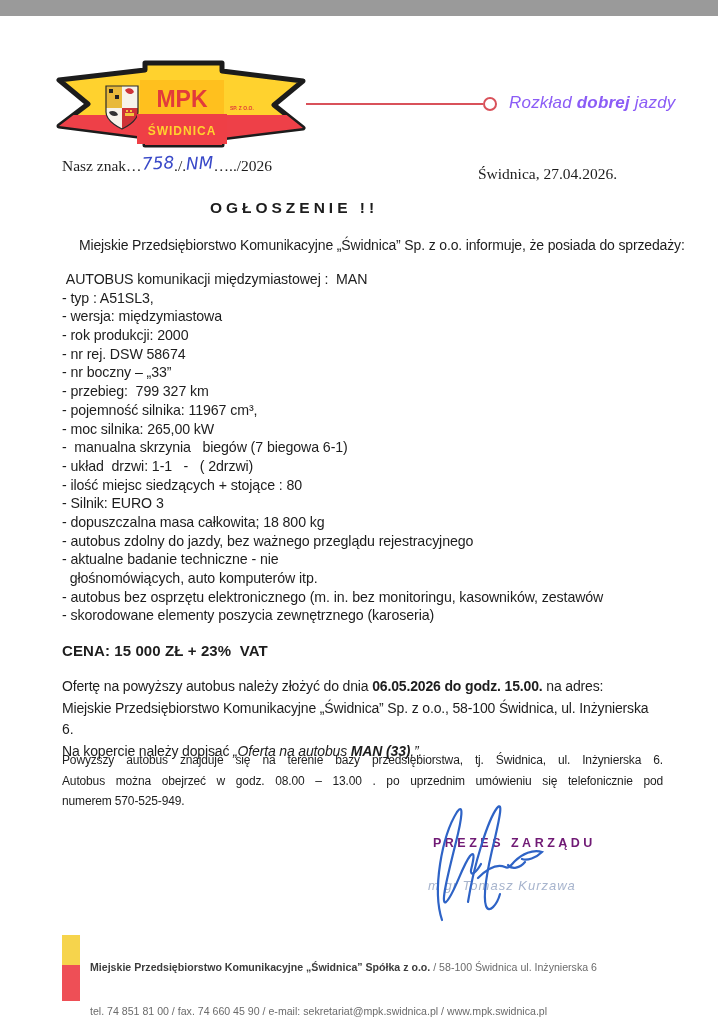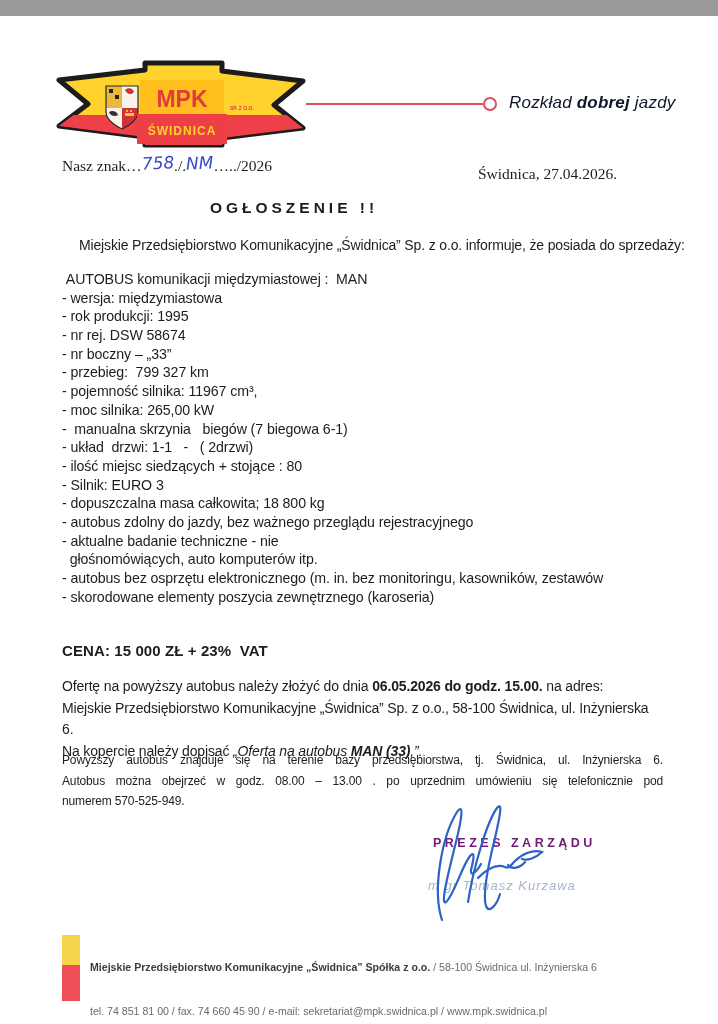--- a/index.html
+++ b/index.html
@@ -79,34 +79,35 @@
       <rect x="88" y="22" width="84" height="34" fill="#ffc01e"></rect>
       <rect x="85" y="56" width="90" height="30" fill="#ef3f46"></rect>
       <text x="130" y="49" text-anchor="middle" font-family="Liberation Sans, sans-serif" font-weight="bold" font-size="23" fill="#e23b3b">MPK</text>
       <text x="130" y="77" text-anchor="middle" font-family="Liberation Sans, sans-serif" font-weight="bold" font-size="12" letter-spacing="1" fill="#ffd22e">ŚWIDNICA</text>
       <text x="178" y="52" font-family="Liberation Sans, sans-serif" font-weight="bold" font-size="5" fill="#e23b3b">SP. Z O.O.</text>
     </svg>
   </div>
 
   <div class="connector" style="background:#d9515a"></div>
   <div class="tag-circle" style="border:2.5px solid #d9515a"></div>
-  <div class="tagline" style="color:#0f172a"><span>Rozkład </span><b>dobrej</b><span> jazdy</span></div>
+  <div class="tagline" style="color:#8b5cf6"><span>Rozkład </span><b>dobrej</b><span> jazdy</span></div>
 
   <div class="ref"><span>Nasz znak…</span><span class="hand" style="color:#3949c8">758</span><span>./.</span><span class="hand" style="color:#3949c8">NM</span><span>…../2026</span></div>
 
   <div class="date">Świdnica, 27.04.2026.</div>
 
   <div class="title">OGŁOSZENIE !!</div>
 
   <div class="intro">Miejskie Przedsiębiorstwo Komunikacyjne „Świdnica” Sp.  z o.o. informuje, że posiada do sprzedaży:</div>
 
   <div class="specs">
     <div class="spec-line"> AUTOBUS komunikacji międzymiastowej :  MAN</div>
+    <div class="spec-line">- typ : A51SL3,</div>
     <div class="spec-line">- wersja: międzymiastowa</div>
-    <div class="spec-line">- rok produkcji: 1995</div>
+    <div class="spec-line">- rok produkcji: 2000</div>
     <div class="spec-line">- nr rej. DSW 58674</div>
     <div class="spec-line">- nr boczny – „33”</div>
     <div class="spec-line">- przebieg:  799 327 km</div>
     <div class="spec-line">- pojemność silnika: 11967 cm³,</div>
     <div class="spec-line">- moc silnika: 265,00 kW</div>
     <div class="spec-line">-  manualna skrzynia   biegów (7 biegowa 6-1)</div>
     <div class="spec-line">- układ  drzwi: 1-1   -   ( 2drzwi)</div>
     <div class="spec-line">- ilość miejsc siedzących + stojące : 80</div>
     <div class="spec-line">- Silnik: EURO 3</div>
     <div class="spec-line">- dopuszczalna masa całkowita; 18 800 kg</div>

